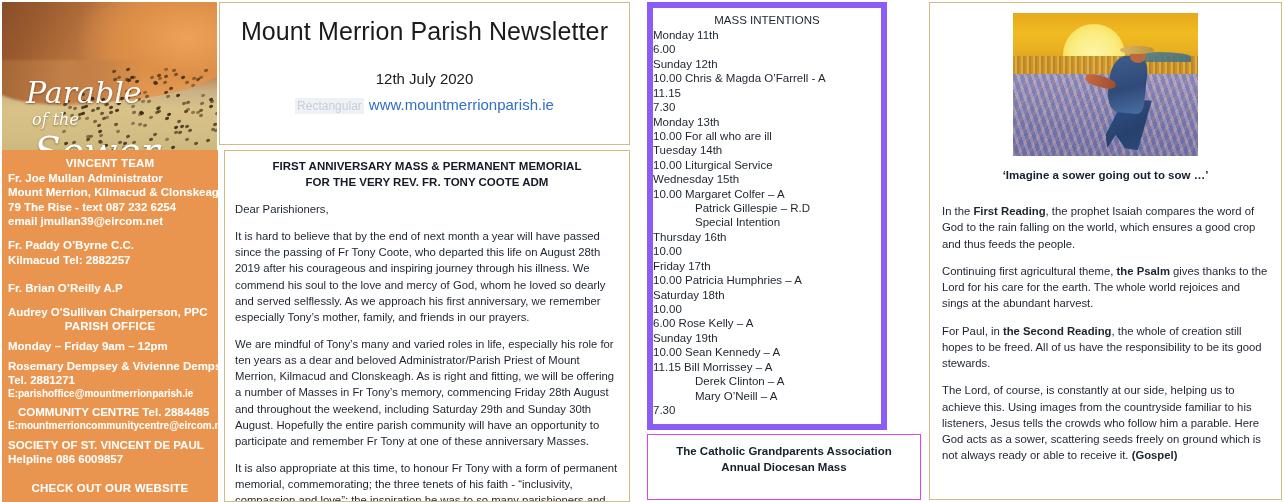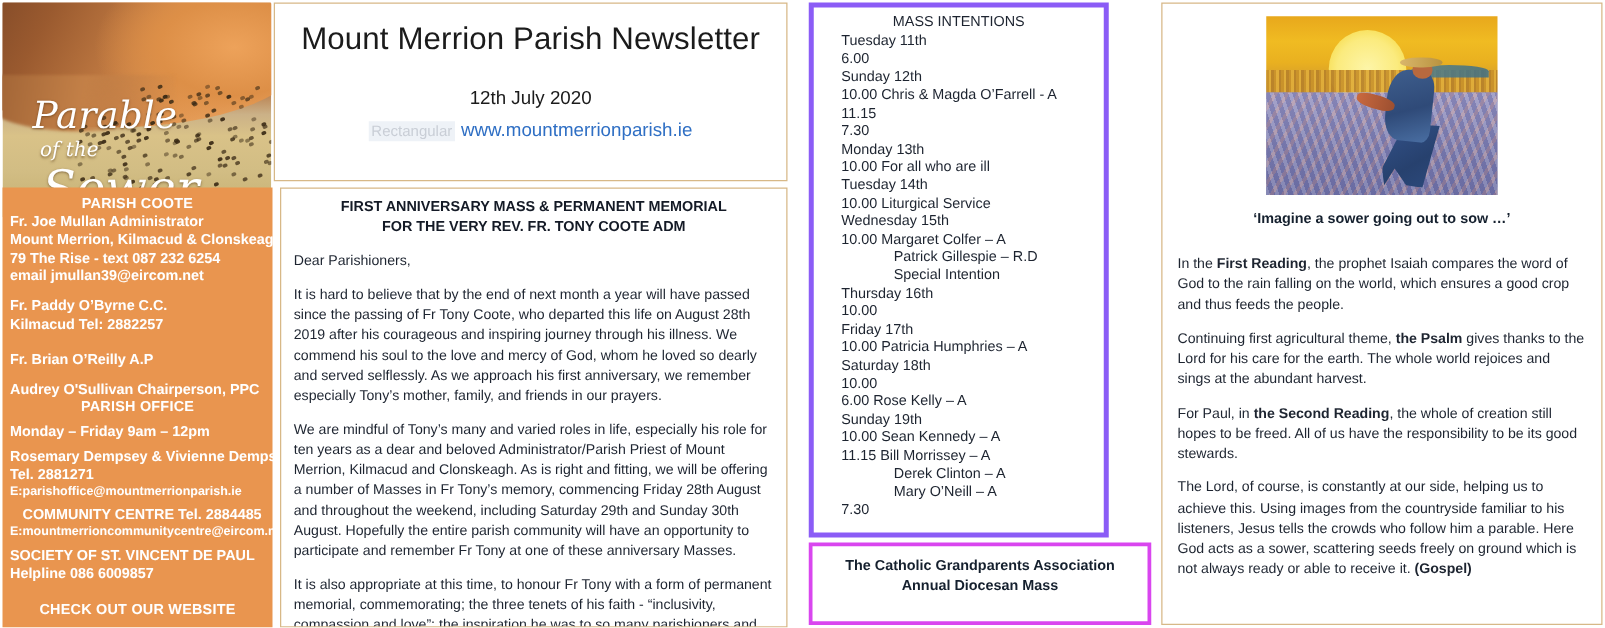--- a/index.html
+++ b/index.html
@@ -95,30 +95,30 @@
     overflow:hidden;
   }
   .letter-title { text-align:center; font-weight:bold; font-size:11.5px; line-height:1.35; color:#141a26; }
   .letter p { margin:0 0 0 0; font-size:11.3px; line-height:1.43; color:#1d2430; text-align:left; }
   .letter .sp { height:11px; }
 
   
   .mid-col { position:absolute; left:645px; top:0; width:278px; height:502px; }
   .mass-box {
     position:absolute; left:2px; top:2px; width:240px; height:428px;
-    border:4px solid #8b5cf6; background:#fff; padding:6px 22px;
+    border:6px solid #8b5cf6; background:#fff; padding:6px 0;
     overflow:hidden;
   }
   .mass-title { text-align:center; font-size:11.5px; color:#1d2430; margin-bottom:2px; }
   .mass-line { font-size:11.5px; line-height:1.255; color:#1d2430; white-space:nowrap; }
   .mass-line.ind { padding-left:42px; }
 
   .grandparents {
     position:absolute; left:2px; top:434px; width:274px; height:66px;
-    border:3px solid #d946ef; background:#fff;
+    border:1px solid #d946ef; background:#fff;
     display:flex; flex-direction:column; align-items:center; justify-content:flex-start;
     padding-top:9px;
   }
   .gp-line { font-size:11.5px; font-weight:bold; line-height:1.35; color:#15202e; white-space:nowrap; }
 
   
   .right-col {
     position:absolute; left:929px; top:2px; width:353px; height:498px;
     border:1px solid #d7b887; background:#fff; padding:6px 12px 0 12px;
     overflow:hidden;
@@ -367,21 +367,21 @@
         <div class="mast-title">Mount Merrion Parish Newsletter</div>
         <div class="mast-date">12th July 2020</div>
         <div class="mast-urlrow">
           <span class="mast-watermark">Rectangular</span>
           <span class="mast-url">www.mountmerrionparish.ie</span>
         </div>
       </div>
     </div>
 
     <div class="parish-side">
-      <div class="ps-head">PARISH COOTE</div>
+      <div class="ps-head">VINCENT TEAM</div>
       <div class="ps-line">Fr. Joe Mullan Administrator</div>
       <div class="ps-line">Mount Merrion, Kilmacud &amp; Clonskeagh</div>
       <div class="ps-line">79 The Rise -  text 087 232 6254</div>
       <div class="ps-line">email jmullan39@eircom.net</div>
       <div class="ps-gap"></div>
       <div class="ps-line">Fr. Paddy O’Byrne C.C.</div>
       <div class="ps-line">Kilmacud Tel: 2882257</div>
       <div class="ps-gap"></div>
       <div class="ps-gap-sm"></div>
       <div class="ps-line">Fr. Brian O’Reilly A.P</div>
@@ -416,21 +416,21 @@
       <p>We are mindful of Tony’s many and varied roles in life, especially his role for ten years as a dear and beloved Administrator/Parish Priest of Mount Merrion, Kilmacud and Clonskeagh.  As is right and fitting, we will be offering a number of Masses in Fr Tony’s memory, commencing Friday 28th August and throughout the weekend, including Saturday 29th and Sunday 30th August. Hopefully the entire parish community will have an opportunity to participate and remember Fr Tony at one of these anniversary Masses.</p>
       <div class="sp"></div>
       <p>It is also appropriate at this time, to honour Fr Tony with a form of permanent memorial, commemorating; the three tenets of his faith - “inclusivity, compassion and love”;  the inspiration he was to so many parishioners and</p>
     </div>
   </div>
 
   <div class="mid-col">
     <div class="mass-box">
       <div class="mass-title">MASS INTENTIONS</div>
       <div id="mass-lines">
-          <div class="mass-line">Tuesday 11th</div>
+          <div class="mass-line">Monday 11th</div>
           <div class="mass-line">6.00</div>
           <div class="mass-line">Sunday 12th</div>
           <div class="mass-line">10.00  Chris &amp; Magda O’Farrell - A</div>
           <div class="mass-line">11.15</div>
           <div class="mass-line">7.30</div>
           <div class="mass-line">Monday 13th</div>
           <div class="mass-line">10.00  For all who are ill</div>
           <div class="mass-line">Tuesday 14th</div>
           <div class="mass-line">10.00  Liturgical Service</div>
           <div class="mass-line">Wednesday 15th</div>

